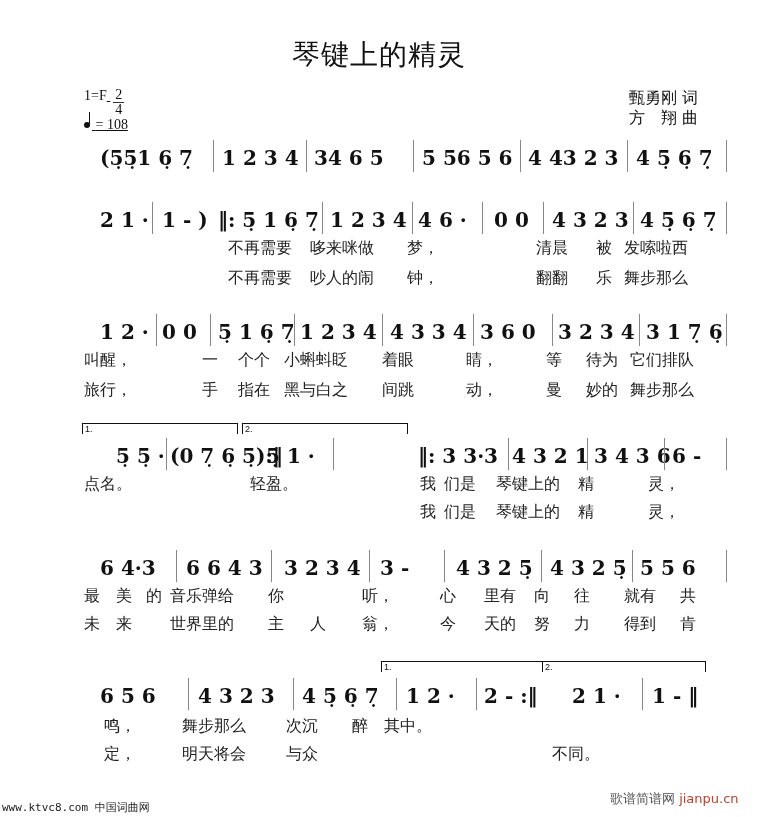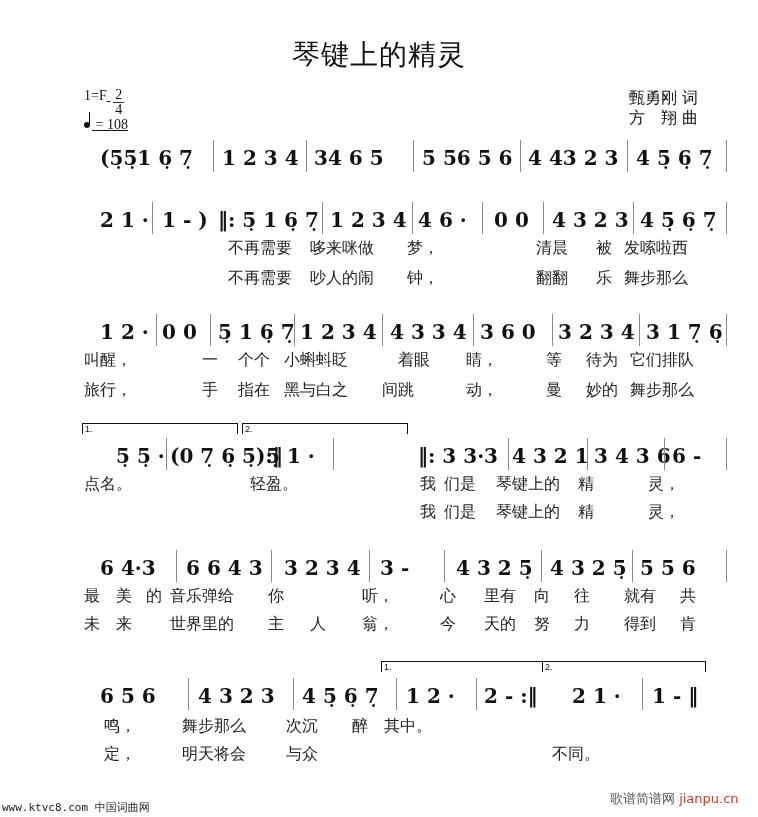--- a/index.html
+++ b/index.html
@@ -118,21 +118,21 @@
     <span class="m" style="left:458px">3 2 3 4</span>
     <div class="bar" style="left:539px"></div>
     <span class="m" style="left:546px">3 1 7̣ 6̣</span>
     <div class="bar" style="left:626px"></div>
   </div>
   <div class="lyr" style="top:30px">
     <span style="left:0px">叫醒，</span>
     <span style="left:118px">一</span>
     <span style="left:154px">个个</span>
     <span style="left:200px">小蝌蚪眨</span>
-    <span style="left:314px">着眼</span>
+    <span style="left:298px">着眼</span>
     <span style="left:382px">睛，</span>
     <span style="left:462px">等</span>
     <span style="left:502px">待为</span>
     <span style="left:546px">它们排队</span>
   </div>
   <div class="lyr" style="top:60px">
     <span style="left:0px">旅行，</span>
     <span style="left:118px">手</span>
     <span style="left:154px">指在</span>
     <span style="left:200px">黑与白之</span>

